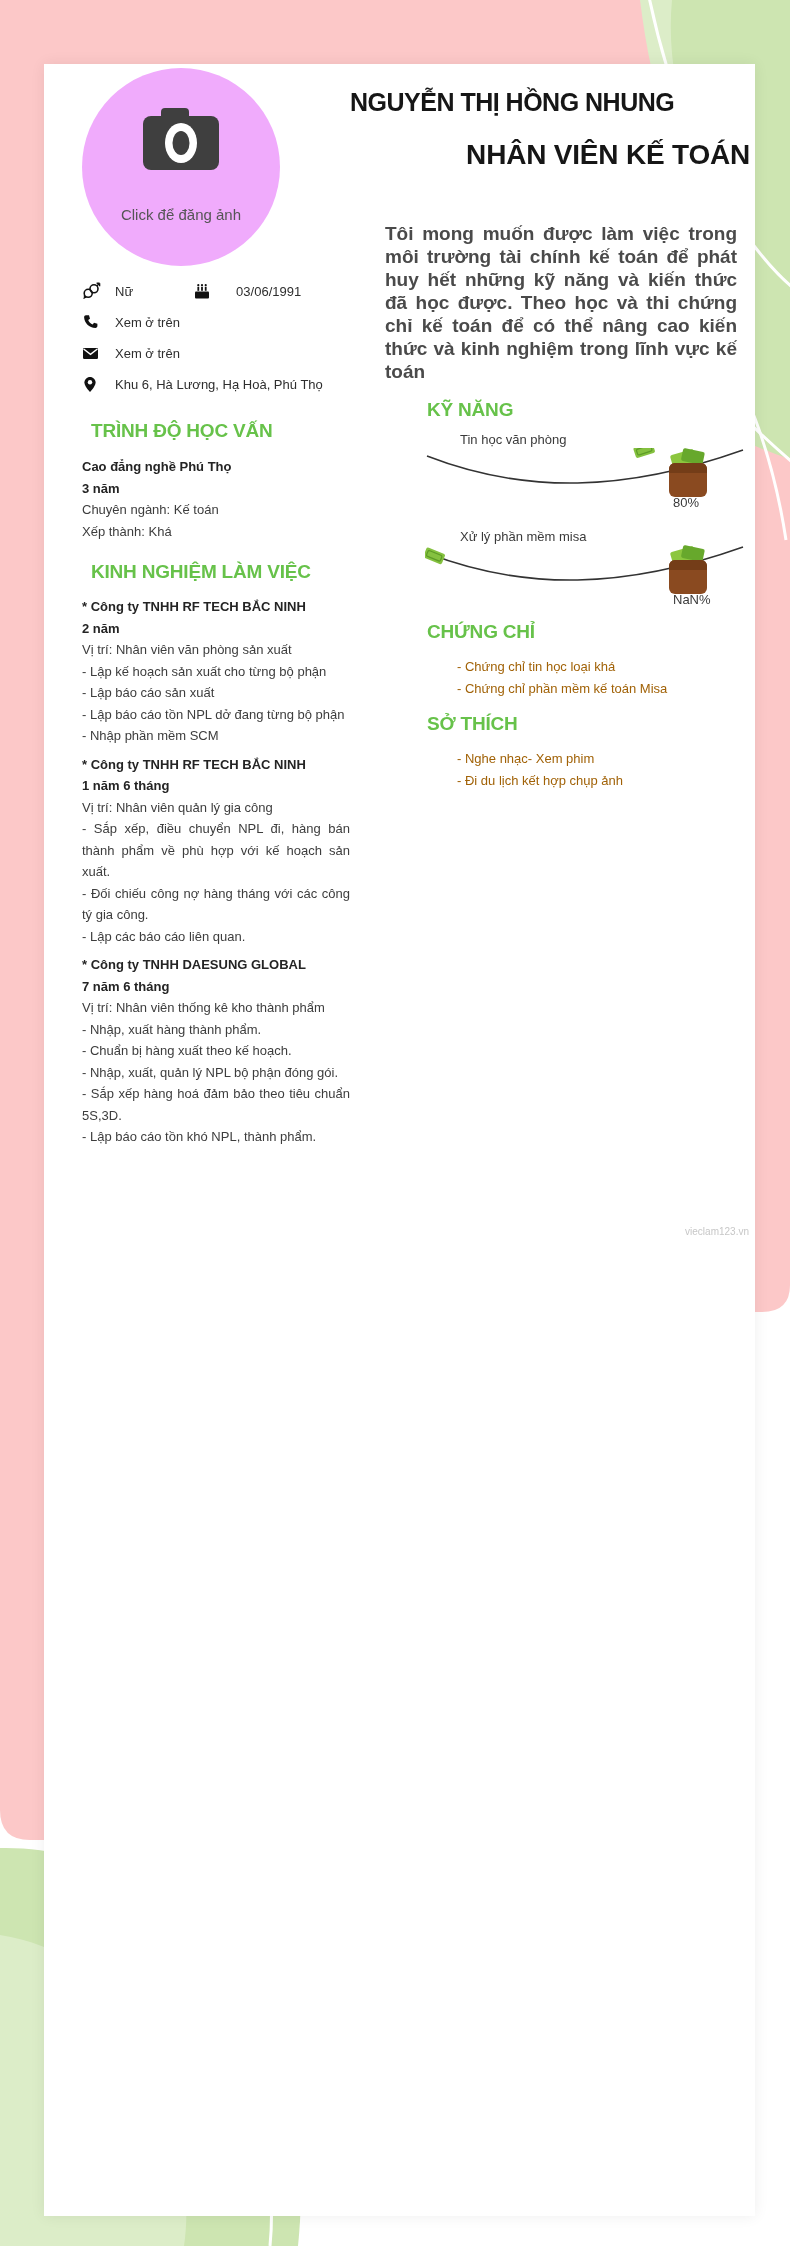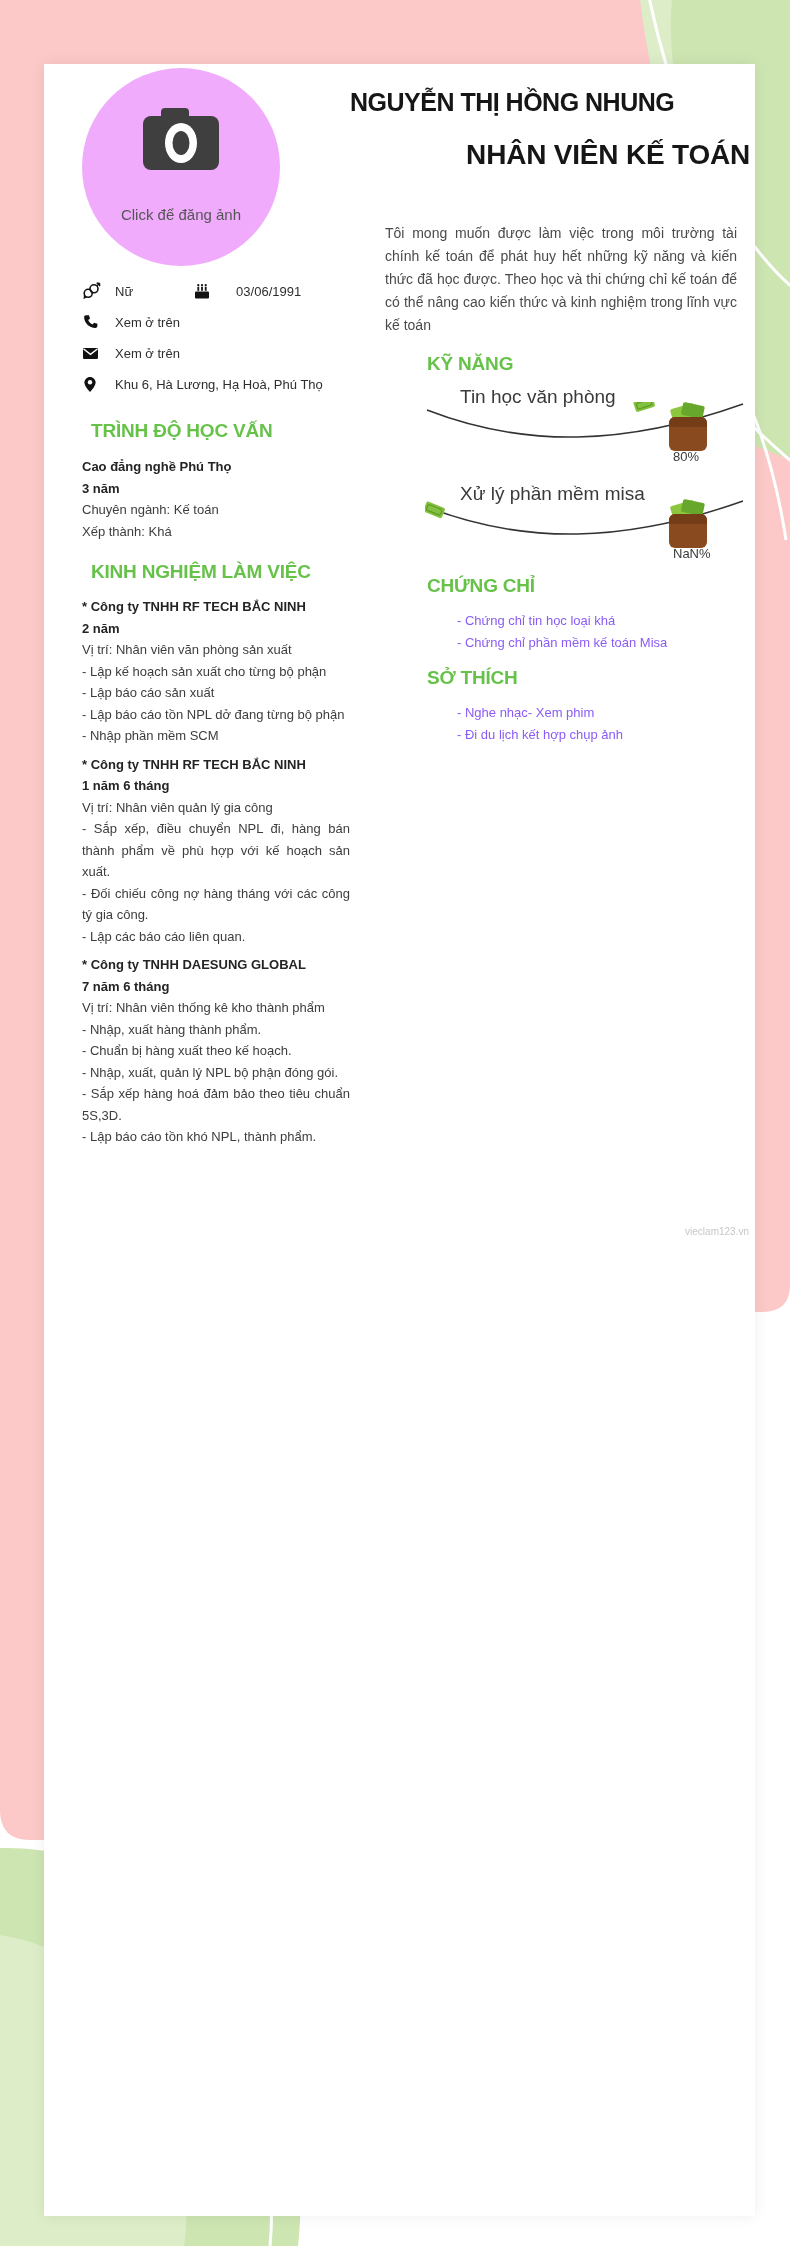--- a/index.html
+++ b/index.html
@@ -25,28 +25,28 @@
   .b{font-weight:700;color:#242424;}
   .exp-h{margin-top:19px;}
   .exp-body{margin-top:13px;font-size:13px;line-height:21.5px;color:#3d3d3d;}
   .job{margin-bottom:7px;}
   .jline{text-align:justify;}
   
   .name-block{position:absolute;left:306px;top:16px;width:400px;}
   .cv-name{font-size:25px;line-height:45px;font-weight:700;color:#161616;letter-spacing:-.5px;}
   .cv-title{margin-top:14px;font-size:28px;font-weight:700;color:#161616;letter-spacing:-.2px;text-align:right;}
   .right-col{position:absolute;left:341px;top:158px;width:352px;}
-  .objective{font-size:14px;line-height:23px;color:#4a4a4a;text-align:justify;}
+  .objective{font-size:19px;line-height:23px;color:#4a4a4a;text-align:justify;font-weight:bold;}
   .r-h{margin-top:16px;padding-left:42px;font-size:19px;font-weight:700;color:#67c24a;letter-spacing:-.2px;}
   .skill-row{position:relative;height:86px;margin-top:11px;}
-  .skill-label{margin-left:75px;font-size:19px;color:#3a3a3a;}
+  .skill-label{margin-left:75px;font-size:13px;color:#3a3a3a;}
   .curve-svg{position:absolute;left:40px;top:16px;}
   .wallet{position:absolute;left:283px;top:15px;}
   .pct{position:absolute;left:288px;top:63px;width:44px;text-align:left;font-size:13px;color:#3a3a3a;}
-  .r-items{margin-top:13px;margin-left:72px;font-size:13px;line-height:22px;color:#8b5cf6;}
+  .r-items{margin-top:13px;margin-left:72px;font-size:13px;line-height:22px;color:#a16207;}
   .certs-h{margin-top:6px;}
   .hob-h{margin-top:13px;}
   .watermark{position:absolute;right:6px;top:1162px;font-size:10px;color:#c7c7c7;}
 </style>
 </head>
 <body>
 
 <div class="page">
 
   <svg class="bg" viewBox="0 0 790 2246" xmlns="http://www.w3.org/2000/svg">

